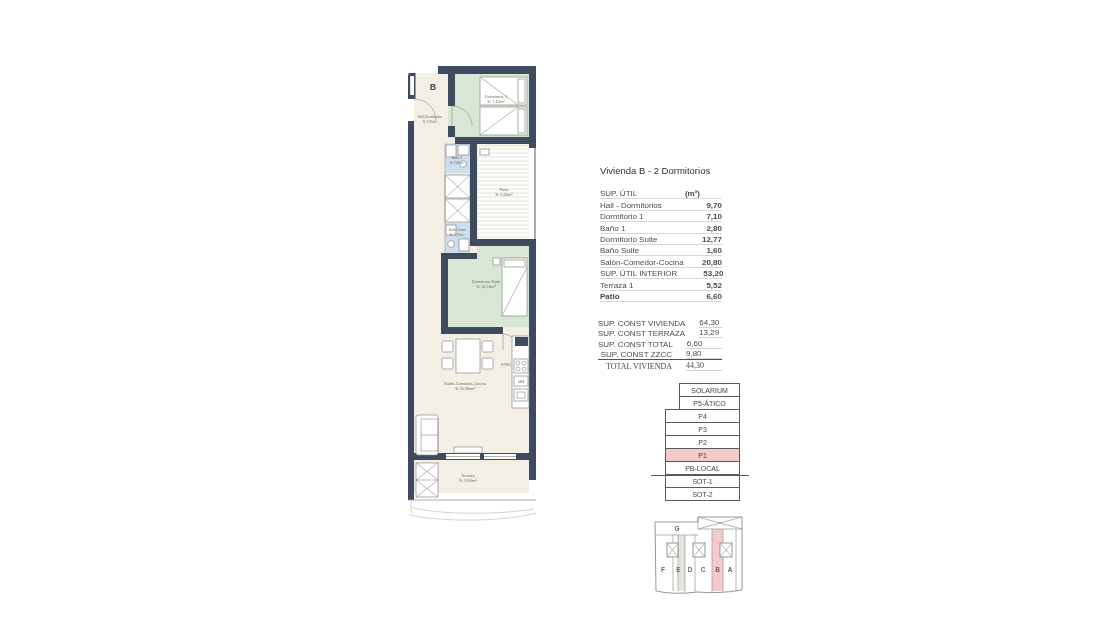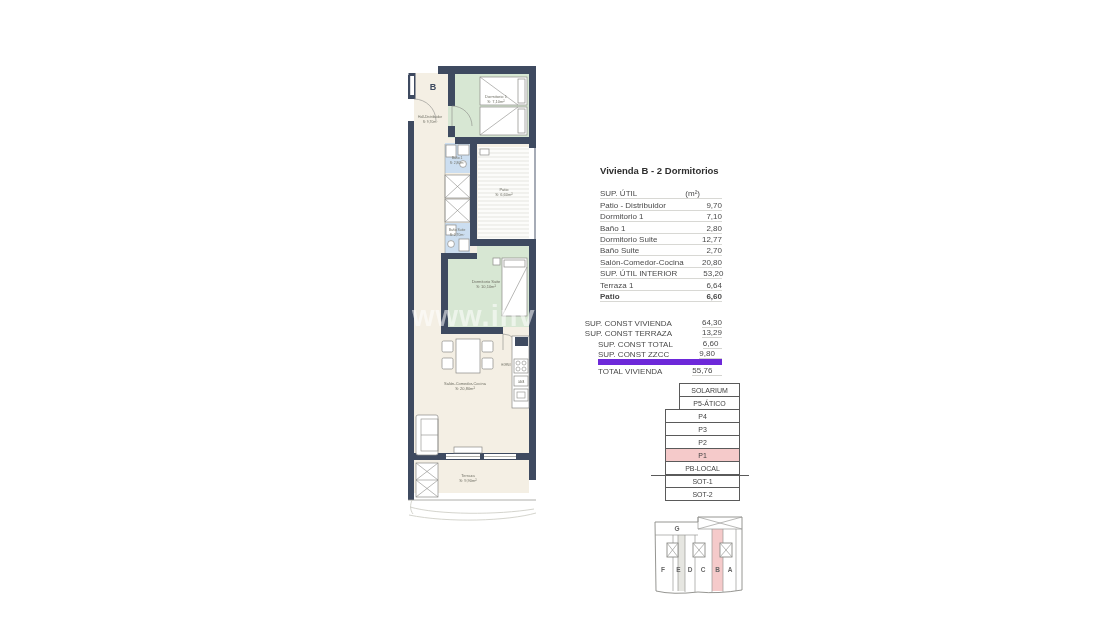--- a/index.html
+++ b/index.html
@@ -19,35 +19,35 @@
   .rlbl{font-size:4px;fill:#6f6f64;text-anchor:middle;}
   .rlbl.sm{font-size:3.4px;}
   .klbl{font-size:2.6px;fill:#6f6f64;}
   .big{font-size:9px;font-weight:bold;fill:var(--wall);text-anchor:middle;}
 
   
   .watermark{left:412px;top:300px;font-size:29px;font-weight:bold;
              color:rgba(255,255,255,0.55);letter-spacing:1px;white-space:nowrap;}
 
   
-  .title{left:600px;top:165px;width:200px;font-size:9.5px;font-weight:bold;color:#2e2e2e;}
+  .title{left:600px;top:165px;width:200px;font-size:9.5px;font-weight:normal;color:#2e2e2e;}
   .t1{left:600px;top:188px;width:122px;font-size:8px;}
   .t1 .row{display:flex;justify-content:space-between;align-items:flex-end;
            height:10.4px;border-bottom:1px solid #d8d8d4;}
   .t1 .hdr .lbl{font-weight:normal;}
   .t1 .hdr .val{padding-right:22px;}
   .t1 .lbl{white-space:nowrap;text-align:center;}
-  .t1 .val{white-space:nowrap;}
+  .t1 .val{white-space:nowrap;font-weight:bold;}
   .t1 .row.subtotal .lbl{flex:1;text-align:right;padding-right:26px;}
   .t1 .row.bold{font-weight:bold;}
   .t2{left:598px;top:317px;width:124px;font-size:8px;}
-  .t2 .row{display:flex;justify-content:flex-end;align-items:flex-end;height:10.6px;gap:16px;}
+  .t2 .row{display:flex;justify-content:flex-end;align-items:flex-end;height:10.6px;}
   .t2 .lbl{flex:1;text-align:right;padding-right:14px;white-space:nowrap;}
   .t2 .val{width:36px;text-align:left;border-bottom:1px solid #d4d4d0;white-space:nowrap;}
-  .t2 .row.total{border-top:6px solid #6d28d9;}
+  .t2 .row.total{border-top:1px solid #6d28d9;font-family:Liberation Serif, serif;}
 
   
   .levels{left:650px;top:384px;width:100px;}
   .lvl{box-sizing:border-box;height:14px;margin-top:-1px;border:1px solid #5a5a5a;
        background:#fff;display:flex;align-items:center;justify-content:center;
        font-size:7px;color:#3f3f3f;margin-left:15px;width:75px;}
   .lvl.narrow{margin-left:29px;width:61px;}
   .lvl.hl{background:var(--pink);}
   .groundline{position:absolute;left:1px;top:91px;width:98px;height:1px;background:#5a5a5a;}
 
@@ -198,60 +198,59 @@
     <text class="rlbl sm" x="49" y="168">Baño Suite</text>
     <text class="rlbl sm" x="49" y="172.5">S: 2,70m²</text>
     <text class="rlbl" x="78" y="220">Dormitorio Suite</text>
     <text class="rlbl" x="78" y="225">S: 10,10m²</text>
     <text class="rlbl" x="57" y="322">Salón-Comedor-Cocina</text>
     <text class="rlbl" x="57" y="327">S: 20,80m²</text>
     <text class="rlbl" x="60" y="414">Terraza</text>
     <text class="rlbl" x="60" y="419">S: 9,90m²</text>
   </svg>
 
-  <div class="abs watermark">www.inves</div>
 
   <div class="abs title">Vivienda B - 2 Dormitorios</div>
 
   <div class="abs t1">
     <div class="row hdr">
       <span class="lbl">SUP. ÚTIL</span>
       <span class="val">(m²)</span>
     </div>
     <div class="row">
-        <span class="lbl">Patio - Distribuidor</span>
+        <span class="lbl">Hall - Dormitorios</span>
         <span class="val">9,70</span>
       </div>
     <div class="row">
         <span class="lbl">Dormitorio 1</span>
         <span class="val">7,10</span>
       </div>
     <div class="row">
         <span class="lbl">Baño 1</span>
         <span class="val">2,80</span>
       </div>
     <div class="row">
         <span class="lbl">Dormitorio Suite</span>
         <span class="val">12,77</span>
       </div>
     <div class="row">
         <span class="lbl">Baño Suite</span>
-        <span class="val">2,70</span>
+        <span class="val">1,60</span>
       </div>
     <div class="row">
         <span class="lbl">Salón-Comedor-Cocina</span>
         <span class="val">20,80</span>
       </div>
     <div class="row subtotal">
         <span class="lbl">SUP. ÚTIL INTERIOR</span>
         <span class="val">53,20</span>
       </div>
     <div class="row">
         <span class="lbl">Terraza 1</span>
-        <span class="val">6,64</span>
+        <span class="val">5,52</span>
       </div>
     <div class="row bold">
         <span class="lbl">Patio</span>
         <span class="val">6,60</span>
       </div>
   </div>
 
   <div class="abs t2">
     <div class="row">
         <span class="lbl">SUP. CONST VIVIENDA</span>
@@ -264,21 +263,21 @@
     <div class="row">
         <span class="lbl">SUP. CONST TOTAL</span>
         <span class="val">6,60</span>
       </div>
     <div class="row">
         <span class="lbl">SUP. CONST ZZCC</span>
         <span class="val">9,80</span>
       </div>
     <div class="row total">
         <span class="lbl">TOTAL VIVIENDA</span>
-        <span class="val">55,76</span>
+        <span class="val">44,30</span>
       </div>
   </div>
 
   <div class="abs levels" style="position:absolute;">
     <div class="lvl narrow">
         <span>SOLARIUM</span>
       </div>
     <div class="lvl narrow">
         <span>P5-ÁTICO</span>
       </div>

